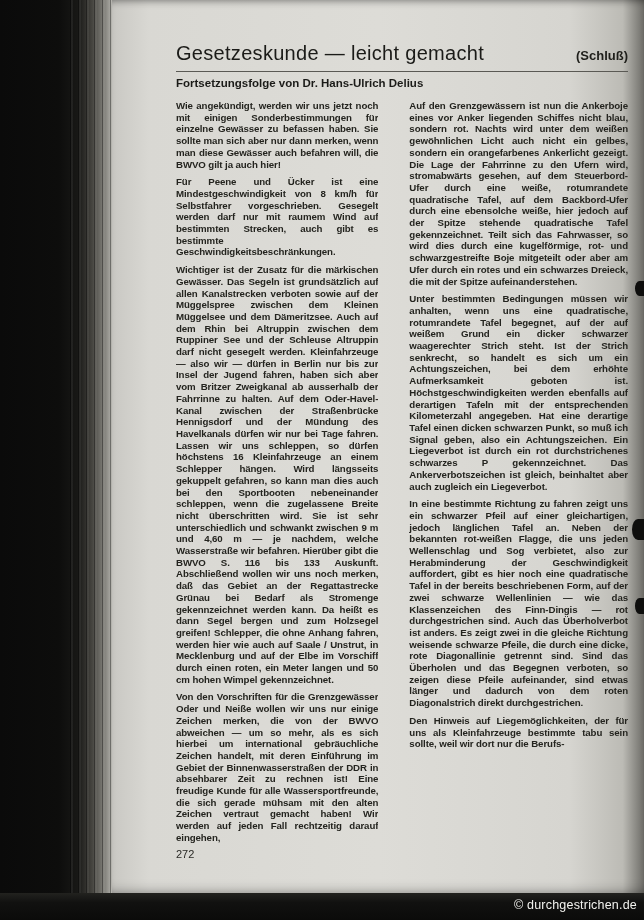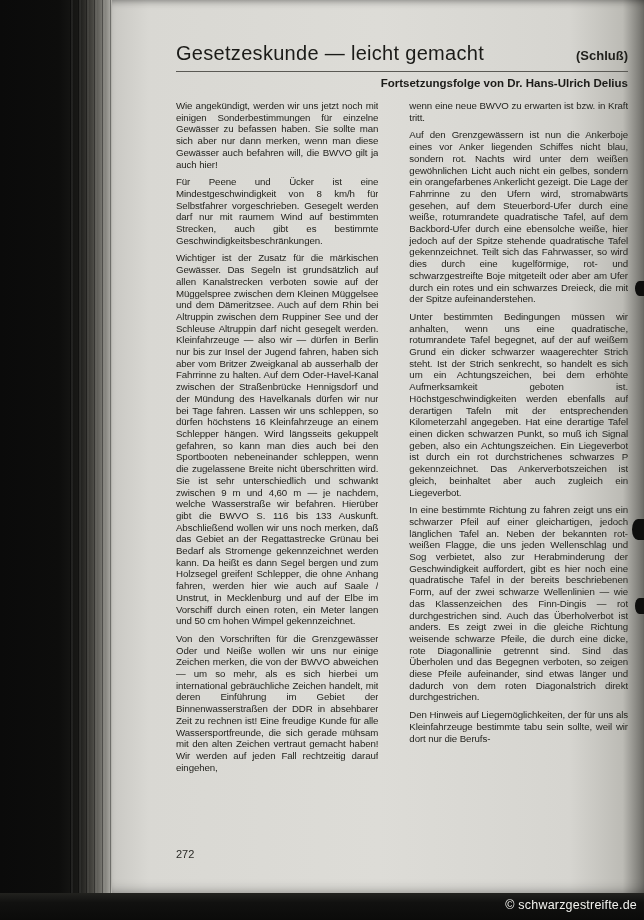--- a/index.html
+++ b/index.html
@@ -20,24 +20,24 @@
   .page {
     position:absolute; left:112px; top:0; width:532px; height:895px;
     background:linear-gradient(90deg,#c9c8c3 0%,#d9d8d3 7%,#dddcd7 50%,#d6d5d0 86%,#bcbbb5 96%,#6e6d68 100%);
     box-shadow: inset 0 7px 9px -7px rgba(0,0,0,0.55), inset 0 -12px 14px -12px rgba(0,0,0,0.55);
   }
   .header { position:absolute; left:64px; top:42px; width:452px; color:#1e1e1a; }
   .title-row { display:flex; justify-content:space-between; align-items:baseline; }
   .title { margin:0; font-size:20px; font-weight:normal; letter-spacing:0.3px; color:#1b1b18; }
   .part  { font-size:13px; font-weight:bold; }
   .rule  { border-top:1px solid #5a5954; margin-top:6px; }
-  .subtitle { text-align:right; font-weight:bold; font-size:11.5px; margin-top:5px; color:#1b1b18; }
+  .subtitle { text-align:left; font-weight:bold; font-size:11.5px; margin-top:5px; color:#1b1b18; }
   .columns {
     position:absolute; left:64px; top:100px; width:452px; height:786px;
-    display:flex; gap:31px;
+    display:flex; gap:31px;font-weight:bold;
   }
   .col { overflow:hidden; }
   .col-left  { width:211px; }
   .col-right { width:228px; }
   .col p {
     margin:0 0 6px 0; font-size:9.7px; line-height:11.7px;
     text-align:justify; color:#24241f; letter-spacing:-0.1px;
     hyphens:auto; -webkit-hyphens:auto;
   }
   .page-number { position:absolute; left:64px; top:848px; font-size:11px; color:#2a2a26; }
@@ -75,32 +75,31 @@
     </div>
 
     <div class="columns">
       <div class="col col-left">
         <p>Wie angekündigt, werden wir uns jetzt noch mit einigen Sonderbestimmungen für einzelne Gewässer zu befassen haben. Sie sollte man sich aber nur dann merken, wenn man diese Gewässer auch befahren will, die BWVO gilt ja auch hier!</p>
         <p>Für Peene und Ücker ist eine Mindestgeschwindigkeit von 8 km/h für Selbstfahrer vorgeschrieben. Gesegelt werden darf nur mit raumem Wind auf bestimmten Strecken, auch gibt es bestimmte Geschwindigkeitsbeschränkungen.</p>
         <p>Wichtiger ist der Zusatz für die märkischen Gewässer. Das Segeln ist grundsätzlich auf allen Kanalstrecken verboten sowie auf der Müggelspree zwischen dem Kleinen Müggelsee und dem Dämeritzsee. Auch auf dem Rhin bei Altruppin zwischen dem Ruppiner See und der Schleuse Altruppin darf nicht gesegelt werden. Kleinfahrzeuge — also wir — dürfen in Berlin nur bis zur Insel der Jugend fahren, haben sich aber vom Britzer Zweigkanal ab ausserhalb der Fahrrinne zu halten. Auf dem Oder-Havel-Kanal zwischen der Straßenbrücke Hennigsdorf und der Mündung des Havelkanals dürfen wir nur bei Tage fahren. Lassen wir uns schleppen, so dürfen höchstens 16 Kleinfahrzeuge an einem Schlepper hängen. Wird längsseits gekuppelt gefahren, so kann man dies auch bei den Sportbooten nebeneinander schleppen, wenn die zugelassene Breite nicht überschritten wird. Sie ist sehr unterschiedlich und schwankt zwischen 9 m und 4,60 m — je nachdem, welche Wasserstraße wir befahren. Hierüber gibt die BWVO S. 116 bis 133 Auskunft. Abschließend wollen wir uns noch merken, daß das Gebiet an der Regattastrecke Grünau bei Bedarf als Stromenge gekennzeichnet werden kann. Da heißt es dann Segel bergen und zum Holzsegel greifen! Schlepper, die ohne Anhang fahren, werden hier wie auch auf Saale / Unstrut, in Mecklenburg und auf der Elbe im Vorschiff durch einen roten, ein Meter langen und 50 cm hohen Wimpel gekennzeichnet.</p>
         <p>Von den Vorschriften für die Grenzgewässer Oder und Neiße wollen wir uns nur einige Zeichen merken, die von der BWVO abweichen — um so mehr, als es sich hierbei um international gebräuchliche Zeichen handelt, mit deren Einführung im Gebiet der Binnenwasserstraßen der DDR in absehbarer Zeit zu rechnen ist! Eine freudige Kunde für alle Wassersportfreunde, die sich gerade mühsam mit den alten Zeichen vertraut gemacht haben! Wir werden auf jeden Fall rechtzeitig darauf eingehen,</p>
       </div>
       <div class="col col-right">
-        <p>wenn eine neue BWVO zu erwarten ist bzw. in Kraft tritt.</p>
         <p>Auf den Grenzgewässern ist nun die Ankerboje eines vor Anker liegenden Schiffes nicht blau, sondern rot. Nachts wird unter dem weißen gewöhnlichen Licht auch nicht ein gelbes, sondern ein orangefarbenes Ankerlicht gezeigt. Die Lage der Fahrrinne zu den Ufern wird, stromabwärts gesehen, auf dem Steuerbord-Ufer durch eine weiße, rotumrandete quadratische Tafel, auf dem Backbord-Ufer durch eine ebensolche weiße, hier jedoch auf der Spitze stehende quadratische Tafel gekennzeichnet. Teilt sich das Fahrwasser, so wird dies durch eine kugelförmige, rot- und schwarzgestreifte Boje mitgeteilt oder aber am Ufer durch ein rotes und ein schwarzes Dreieck, die mit der Spitze aufeinanderstehen.</p>
         <p>Unter bestimmten Bedingungen müssen wir anhalten, wenn uns eine quadratische, rotumrandete Tafel begegnet, auf der auf weißem Grund ein dicker schwarzer waagerechter Strich steht. Ist der Strich senkrecht, so handelt es sich um ein Achtungszeichen, bei dem erhöhte Aufmerksamkeit geboten ist. Höchstgeschwindigkeiten werden ebenfalls auf derartigen Tafeln mit der entsprechenden Kilometerzahl angegeben. Hat eine derartige Tafel einen dicken schwarzen Punkt, so muß ich Signal geben, also ein Achtungszeichen. Ein Liegeverbot ist durch ein rot durchstrichenes schwarzes P gekennzeichnet. Das Ankerverbotszeichen ist gleich, beinhaltet aber auch zugleich ein Liegeverbot.</p>
         <p>In eine bestimmte Richtung zu fahren zeigt uns ein schwarzer Pfeil auf einer gleichartigen, jedoch länglichen Tafel an. Neben der bekannten rot-weißen Flagge, die uns jeden Wellenschlag und Sog verbietet, also zur Herabminderung der Geschwindigkeit auffordert, gibt es hier noch eine quadratische Tafel in der bereits beschriebenen Form, auf der zwei schwarze Wellenlinien — wie das Klassenzeichen des Finn-Dingis — rot durchgestrichen sind. Auch das Überholverbot ist anders. Es zeigt zwei in die gleiche Richtung weisende schwarze Pfeile, die durch eine dicke, rote Diagonallinie getrennt sind. Sind das Überholen und das Begegnen verboten, so zeigen diese Pfeile aufeinander, sind etwas länger und dadurch von dem roten Diagonalstrich direkt durchgestrichen.</p>
         <p>Den Hinweis auf Liegemöglichkeiten, der für uns als Kleinfahrzeuge bestimmte tabu sein sollte, weil wir dort nur die Berufs-</p>
       </div>
     </div>
 
     <div class="page-number">272</div>
 
   </div>
 
   <div class="artifact artifact-1"></div>
   <div class="artifact artifact-2"></div>
   <div class="artifact artifact-3"></div>
 
   <div class="bottom-strip"></div>
-  <div class="watermark">© schwarzgestreifte.de</div>
+  <div class="watermark">© durchgestrichen.de</div>
 
 </div>
 
 </body></html>

